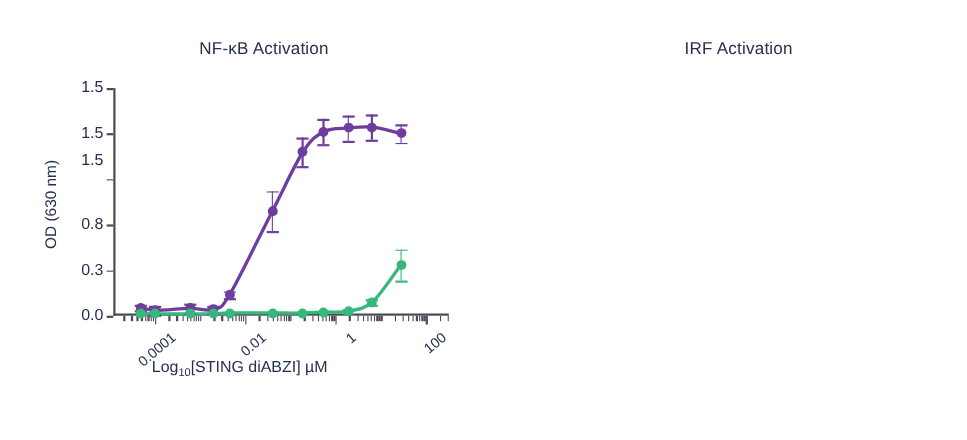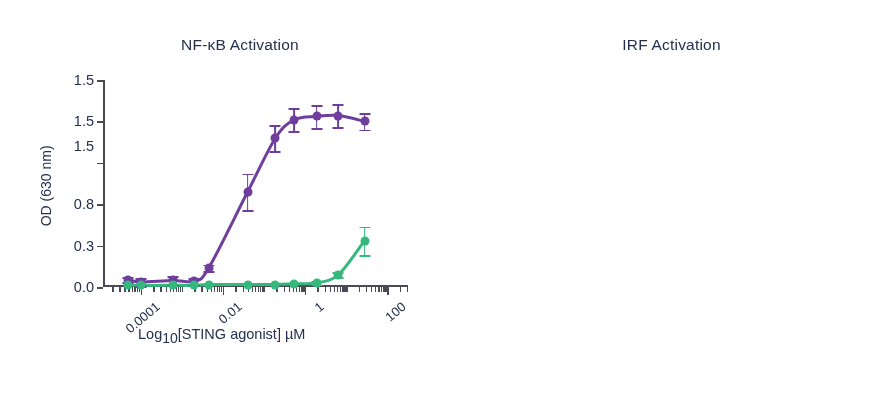--- a/index.html
+++ b/index.html
@@ -29,21 +29,21 @@
     white-space:nowrap;text-align:center;
     line-height:1.12;
   }
   #ylabel-left{left:-38px;top:178px;width:170px;}
 
   .xlabel{
     position:absolute;font-size:14.5px;color:#24304e;
     white-space:nowrap;
   }
   #xlabel-left{left:138px;top:326px;}
-  .xlabel sub{font-size:14px;}
+  .xlabel sub{font-size:10px;}
 
   .plotbox{position:absolute;}
   #plot-left{left:103px;top:80px;width:305px;height:207px;}
 
   .axis-line{position:absolute;background:#4a4a55;}
   .y-axis{left:0;top:0;width:1.6px;height:100%;}
   .x-axis{left:0;bottom:0;height:1.6px;width:100%;}
 
   .ytick{position:absolute;left:-6px;width:6px;height:1.6px;background:#4a4a55;}
   .ytick-label{
@@ -71,21 +71,21 @@
 </style>
 </head>
 <body>
 
 <div id="root">
 
   <div class="panel" id="panel-left">
     <div class="chart-title">NF-κB Activation</div>
     <div class="ylabel" id="ylabel-left">OD (630 nm)</div>
     <div class="xlabel" id="xlabel-left">
-      <span>Log</span><sub>10</sub><span>[STING agonist] µM</span>
+      <span>Log</span><sub>10</sub><span>[STING diABZI] µM</span>
     </div>
     <div class="plotbox" id="plot-left">
       <div class="axis-line y-axis"></div>
       <div class="axis-line x-axis"></div>
     <div class="ytick" style="top: 207px;"></div>
         <div class="ytick-label" style="top: 207px;">0.0</div>
         <div class="ytick" style="top: 165.6px;"></div>
         <div class="ytick-label" style="top: 165.6px;">0.3</div>
         <div class="ytick" style="top: 124.2px;"></div>
         <div class="ytick-label" style="top: 124.2px;">0.8</div>

